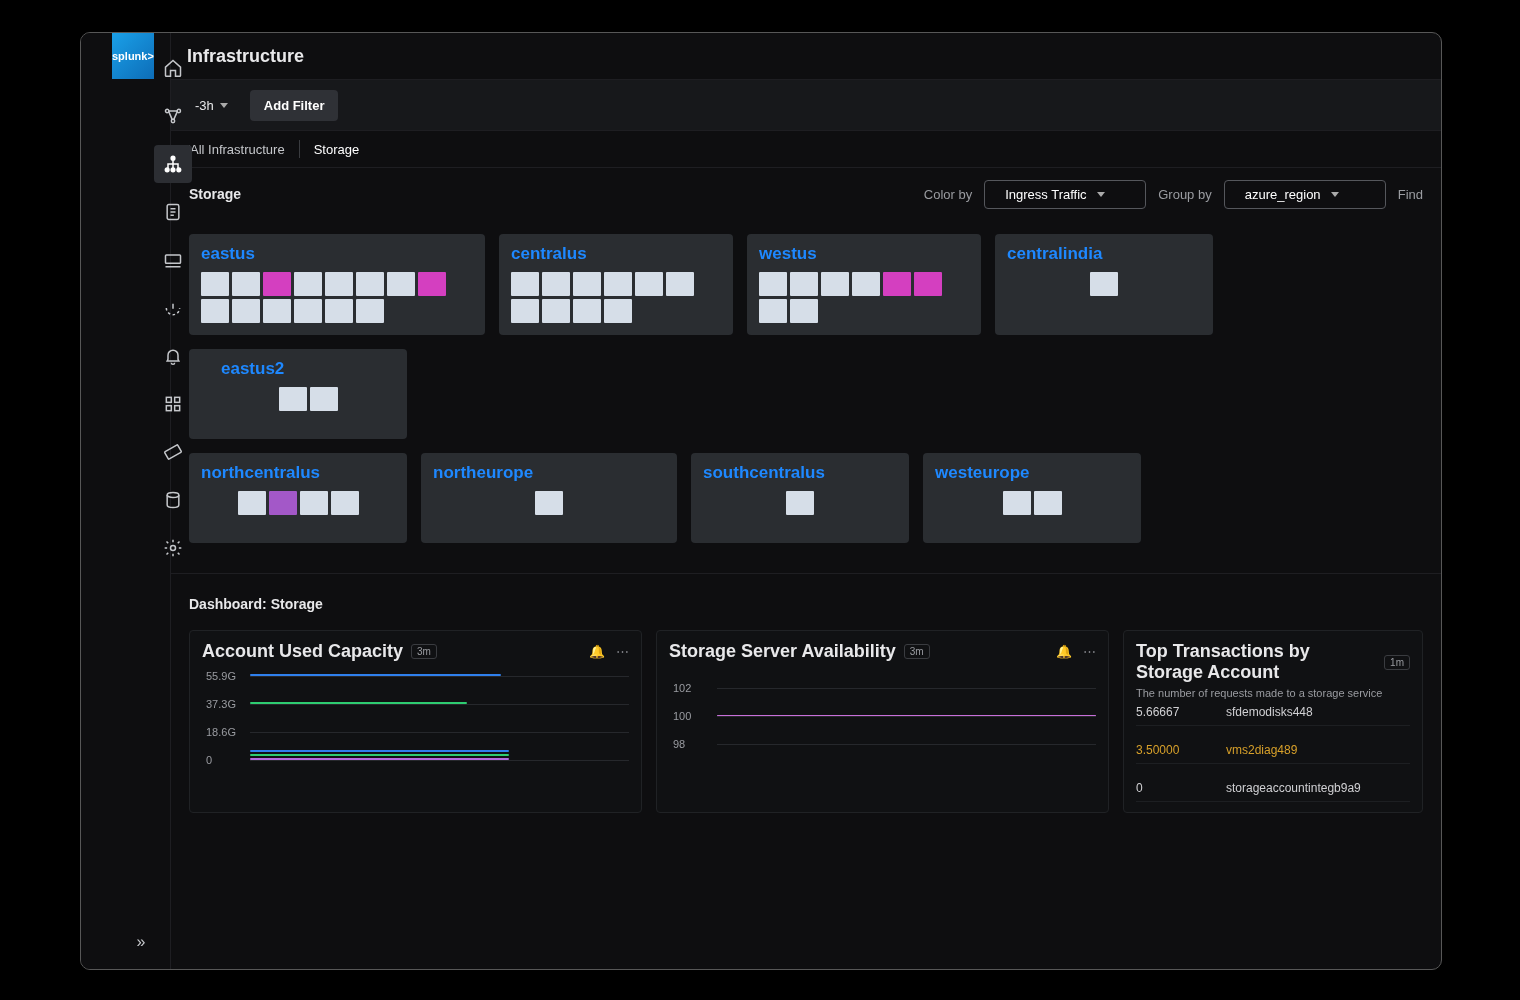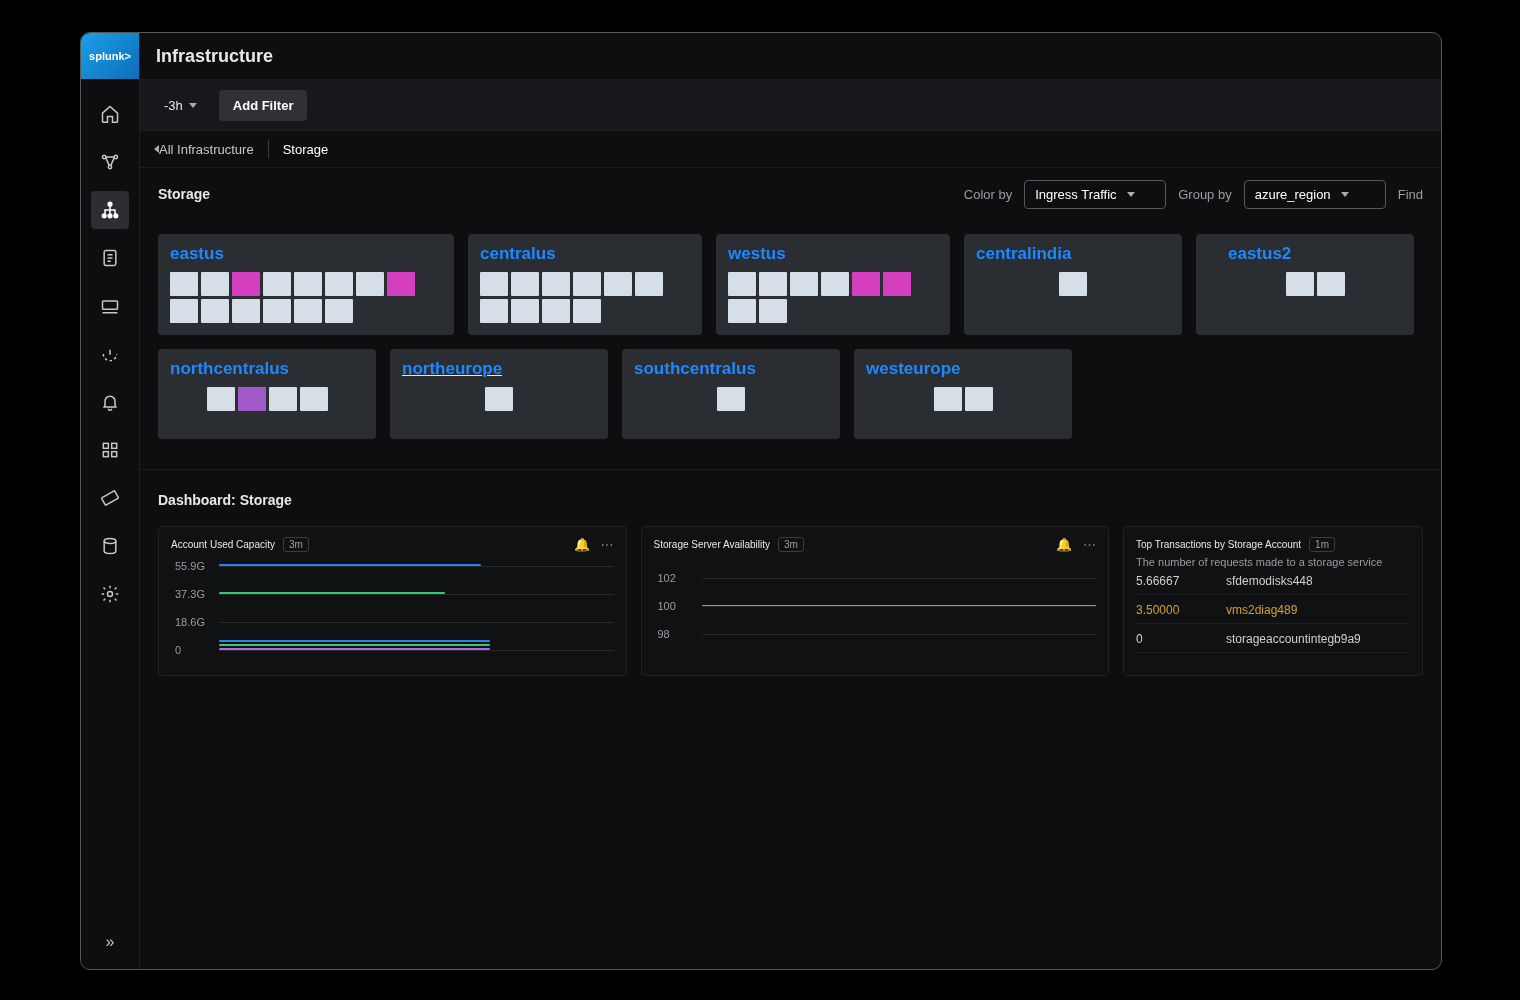--- a/index.html
+++ b/index.html
@@ -16,21 +16,21 @@
     --pale:#d6dee8;
     --green:#2ecc71;
     --blue:#2f80ed;
     --purple:#b36be0;
     --yellow:#d7a02a;
   }
   html,body{margin:0;padding:0;background:var(--bg);color:var(--text);font-family:-apple-system,Segoe UI,Helvetica,Arial,sans-serif;font-size:13px;}
   .outer{padding:32px 80px;box-sizing:border-box;width:1520px;height:1000px;}
   .frame{width:100%;height:100%;border:1px solid #575757;border-radius:10px;overflow:hidden;background:var(--panel);position:relative;display:flex;}
   
-  .side{width:58px;background:var(--panel);border-right:1px solid #1e1e22;display:flex;flex-direction:column;position:relative;}
+  .side{width:58px;background:var(--panel);border-right:1px solid #1e1e22;display:flex;position:relative;padding-left:31px;}
   .logo{width:58px;height:46px;background:linear-gradient(135deg,#1aa0e8,#0d6db8);display:flex;align-items:center;justify-content:center;color:#fff;font-size:11px;font-weight:600;}
   .nav{display:flex;flex-direction:column;align-items:center;margin-top:16px;gap:10px;}
   .nav-item{width:38px;height:38px;border-radius:4px;display:flex;align-items:center;justify-content:center;color:#c5c7cb;cursor:pointer;}
   .nav-item.active{background:#2c2e33;}
   .nav-item svg{width:20px;height:20px;stroke:#c5c7cb;fill:none;stroke-width:1.8;}
   .nav-item.active svg{stroke:#fff;}
   .side-foot{position:absolute;bottom:8px;width:58px;display:flex;align-items:center;justify-content:center;}
   
   .main{flex:1;display:flex;flex-direction:column;overflow:hidden;}
   .titlebar{height:46px;display:flex;align-items:center;padding:0 16px;font-size:18px;font-weight:700;border-bottom:1px solid #1e1e22;}
@@ -39,49 +39,49 @@
   .btn{background:#2f3136;border:none;color:#fff;padding:8px 14px;border-radius:4px;font-size:13px;font-weight:600;cursor:pointer;}
   .crumbbar{height:36px;border-bottom:1px solid #1e1e22;display:flex;align-items:center;padding:0 14px;gap:14px;color:var(--muted);}
   .crumb-link{display:flex;align-items:center;cursor:pointer;}
   .crumb-link span{color:#c5c7cb;}
   .crumb-sep{width:1px;height:18px;background:#3a3c40;}
   .crumb-current{color:#fff;}
   .controls{height:52px;display:flex;align-items:center;padding:0 18px;gap:12px;}
   .controls .sp{flex:1;}
   .sub-title{font-weight:700;font-size:14px;}
   .lbl{color:var(--muted);font-size:13px;}
-  .select{border:1px solid #55575c;border-radius:4px;padding:6px 10px;display:flex;align-items:center;gap:10px;cursor:pointer;min-width:120px;background:transparent;}
+  .select{border:1px solid #55575c;border-radius:4px;padding:6px 20px;display:flex;align-items:center;gap:10px;cursor:pointer;min-width:120px;background:transparent;}
   .select span{color:#fff;}
   .find{color:var(--muted);cursor:pointer;}
   
   .regions{padding:14px 18px 30px;display:flex;flex-direction:column;gap:14px;overflow:auto;}
   .row{display:flex;gap:14px;flex-wrap:wrap;}
   .region-card{background:var(--card);border-radius:4px;padding:10px 12px 12px;min-height:90px;box-sizing:border-box;}
   .region-title{color:var(--link);font-size:17px;font-weight:600;margin-bottom:8px;cursor:pointer;}
   .cells{display:flex;flex-wrap:wrap;gap:3px;}
   .cell{width:28px;height:24px;background:var(--pale);border-radius:1px;}
   .cell.hot{background:var(--accent);}
   .cell.warm{background:var(--accent2);}
   .cells-center{justify-content:center;}
   
   .dash{border-top:1px solid #1e1e22;padding:22px 18px 0;}
   .dash-title{font-weight:700;font-size:14px;margin-bottom:18px;}
   .dash-row{display:flex;gap:14px;}
   .panel{background:#101113;border:1px solid #202225;border-radius:4px;padding:10px 12px;flex:1;position:relative;min-height:150px;box-sizing:border-box;overflow:hidden;}
   .panel-head{display:flex;align-items:center;gap:8px;margin-bottom:8px;}
-  .panel-title{font-size:10px;font-weight:400;}
+  .panel-title{font-size:18px;font-weight:700;}
   .badge{border:1px solid #3a3c40;color:var(--muted);font-size:10px;padding:1px 5px;border-radius:3px;}
   .panel-icons{margin-left:auto;display:flex;gap:10px;color:var(--muted);}
   .panel-icons span{cursor:pointer;}
   .panel-sub{font-size:11px;color:var(--muted);margin-top:-4px;margin-bottom:6px;}
   .chart{position:relative;height:100px;}
   .ytick{position:absolute;left:4px;color:var(--muted);font-size:11px;}
   .grid{position:absolute;left:48px;right:0;height:1px;background:#26282c;}
   .hline{position:absolute;left:48px;right:0;height:2px;border-radius:1px;}
-  .tlist{display:flex;flex-direction:column;gap:8px;margin-top:4px;}
+  .tlist{display:flex;flex-direction:column;gap:17px;margin-top:4px;}
   .trow{display:flex;gap:30px;font-size:12px;border-bottom:1px solid #1d1f22;padding-bottom:6px;}
   .trow .v{width:60px;color:#d0d0d3;}
   .trow .n{color:#d0d0d3;}
   .trow.h .v,.trow.h .n{color:var(--yellow);}
   .caret{width:0;height:0;border-left:4px solid transparent;border-right:4px solid transparent;border-top:5px solid #aaa;display:inline-block;}
   .chev-left{width:0;height:0;border-top:4px solid transparent;border-bottom:4px solid transparent;border-right:5px solid #aaa;display:inline-block;}
 </style>
 </head>
 <body>
 
@@ -272,21 +272,21 @@
         <div class="row" id="row2">
             <div class="region-card" style="width: 218px;">
               <div class="region-title">northcentralus</div>
               <div class="cells cells-center">
                 <div class="cell"></div>
                 <div class="cell warm"></div>
                 <div class="cell"></div>
                 <div class="cell"></div>
               </div>
             </div>
-            <div class="region-card" style="width: 218px; text-decoration: underline;">
+            <div class="region-card" style="width: 256px;">
               <div class="region-title">northeurope</div>
               <div class="cells cells-center">
                 <div class="cell"></div>
               </div>
             </div>
             <div class="region-card" style="width: 218px;">
               <div class="region-title">southcentralus</div>
               <div class="cells cells-center">
                 <div class="cell"></div>
               </div>

